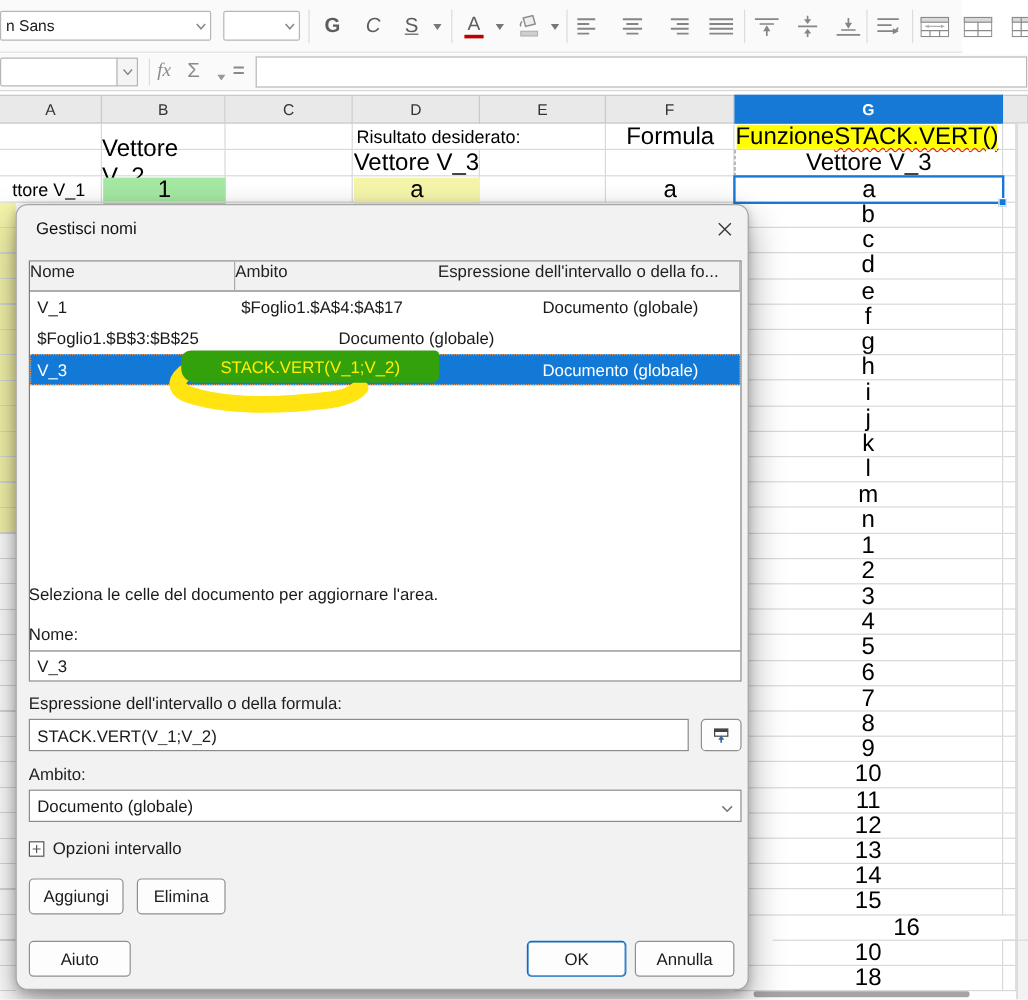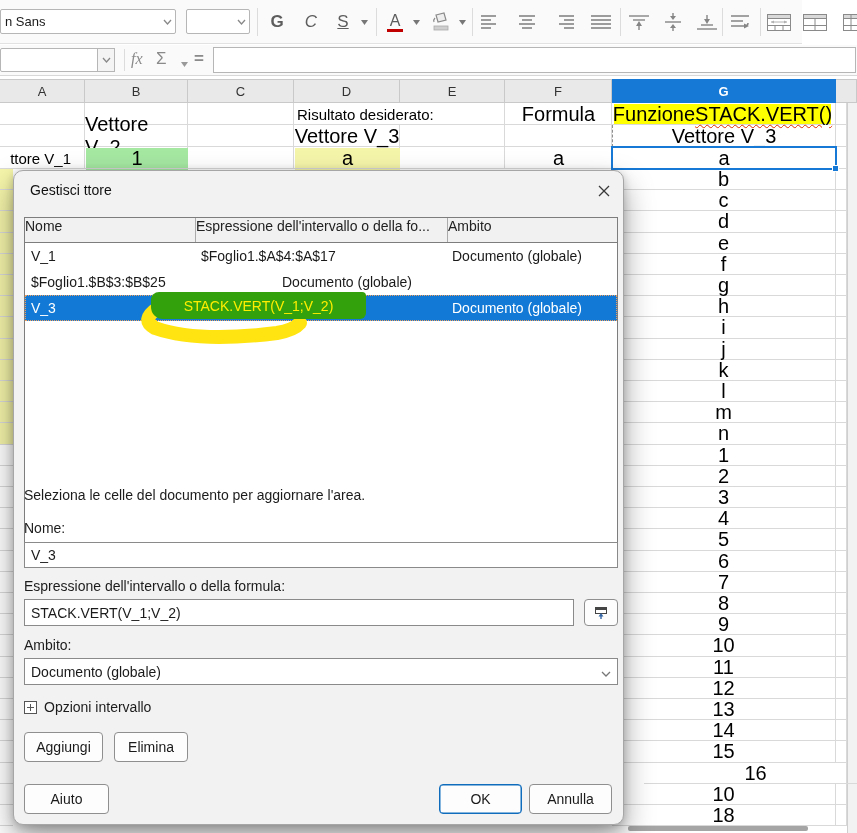--- a/index.html
+++ b/index.html
@@ -386,35 +386,35 @@
     <span>a</span>
   </div>
 <div class="abs cellc" style="left:611px;top:146px;width:226px;height:24px;background:#fff;border:2px solid var(--sel-blue);z-index:3;">
   <span>a</span>
   <span class="abs" style="right:-4px;bottom:-4px;width:7px;height:7px;background:var(--sel-blue);border:1px solid #fff;"></span>
 </div>
 
 <div class="abs" style="left:628px;top:826px;width:180px;height:5px;background:#a5a5a5;border-radius:2px;z-index:5;"></div>
 
 <div class="abs" id="dialog">
-  <div class="abs" id="dlg-title">Gestisci ttore</div>
+  <div class="abs" id="dlg-title">Gestisci nomi</div>
   <div class="abs" id="dlg-close">
     <svg width="12" height="12" viewBox="0 0 12 12">
         <g stroke="#3a3a3a" stroke-width="1.2">
           <line x1="1" y1="1" x2="11" y2="11"></line>
           <line x1="11" y1="1" x2="1" y2="11"></line>
         </g>
       </svg>
   </div>
 
   <div class="abs" id="nametable">
     <div id="thead">
       <div class="tc c1">Nome</div>
+      <div class="tc c3">Ambito</div>
       <div class="tc c2">Espressione dell'intervallo o della fo...</div>
-      <div class="tc c3">Ambito</div>
     </div>
     <div id="tbody">
         <div class="trow">
           <div class="tc c1">V_1</div>
           <div class="tc c2">$Foglio1.$A$4:$A$17</div>
           <div class="tc c3">Documento (globale)</div>
         </div>
         <div class="trow">
           <div class="tc c2">$Foglio1.$B$3:$B$25</div>
           <div class="tc c3">Documento (globale)</div>

